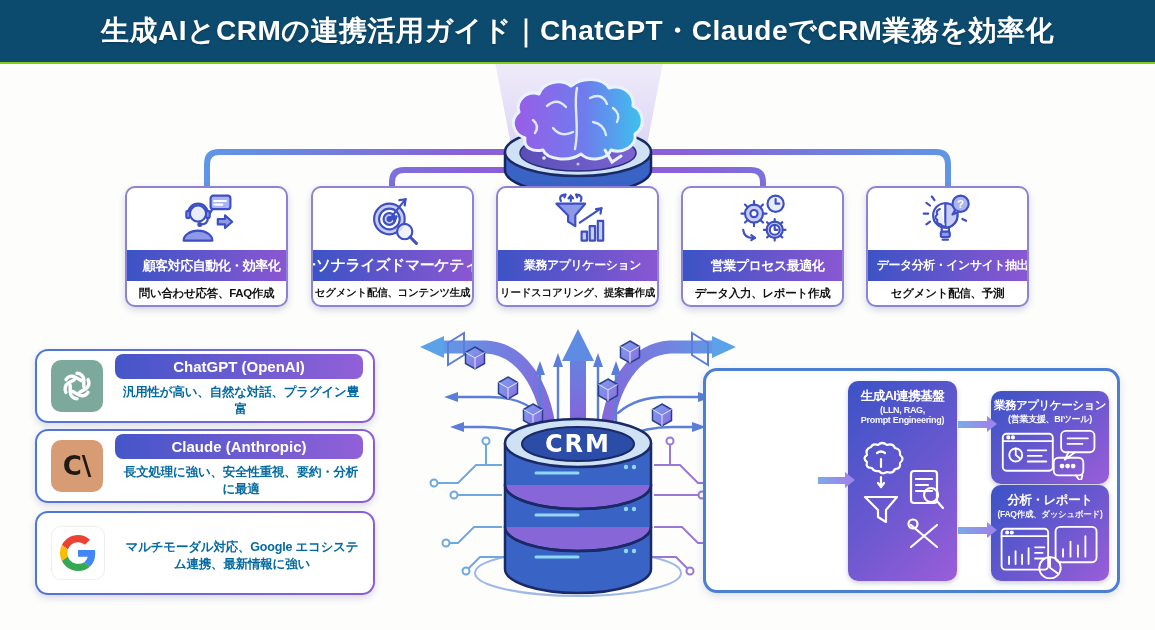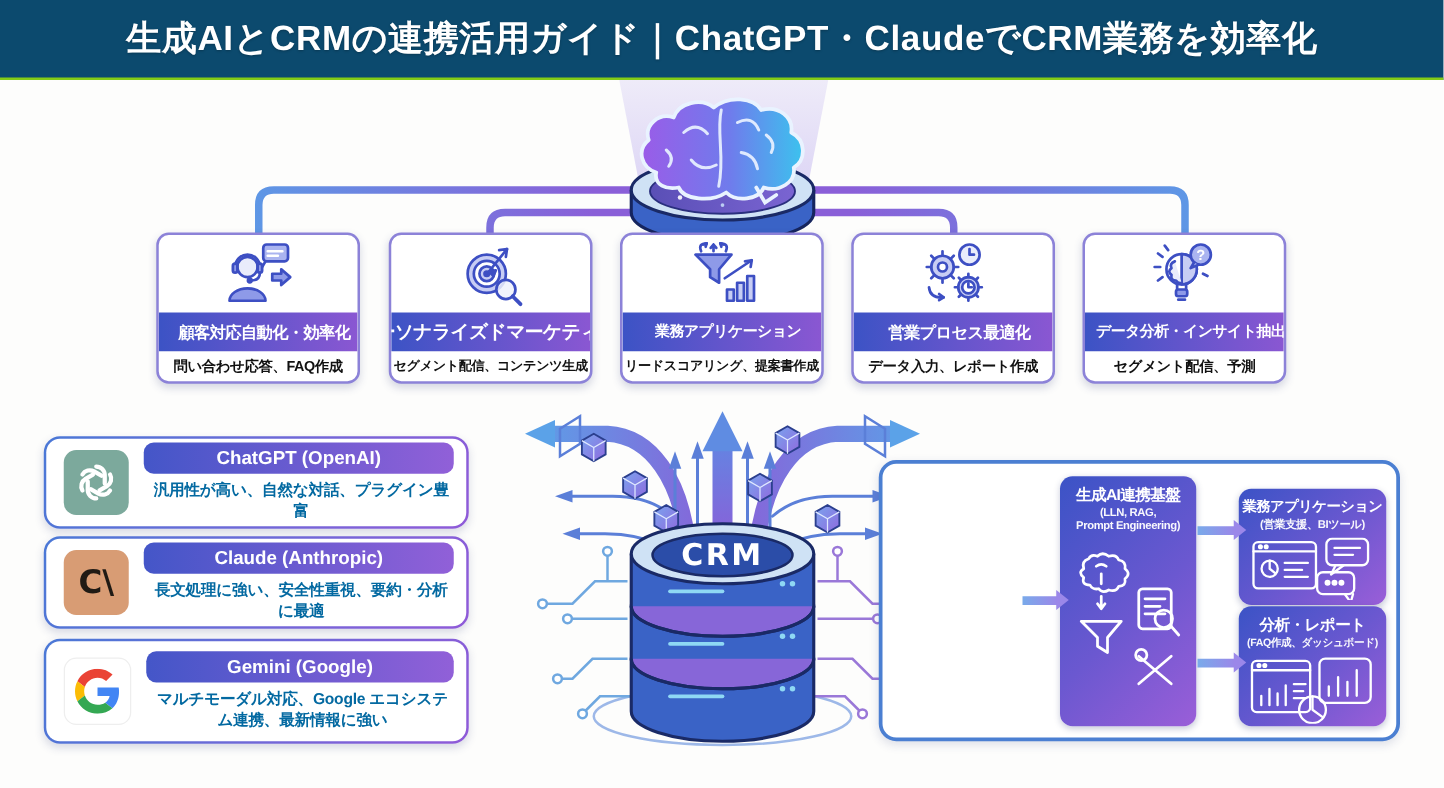--- a/index.html
+++ b/index.html
@@ -282,21 +282,20 @@
     <div class="acard-in">
       <div class="alogo gemini">
         <svg width="36" height="36" viewBox="0 0 48 48">
           <path fill="#EA4335" d="M24 9.5c3.54 0 6.71 1.22 9.21 3.6l6.85-6.85C35.9 2.38 30.47 0 24 0 14.62 0 6.51 5.38 2.56 13.22l7.98 6.19C12.43 13.72 17.74 9.5 24 9.5z"></path>
           <path fill="#4285F4" d="M46.98 24.55c0-1.57-.15-3.09-.38-4.55H24v9.02h12.94c-.58 2.96-2.26 5.48-4.78 7.18l7.73 6c4.51-4.18 7.09-10.36 7.09-17.65z"></path>
           <path fill="#FBBC05" d="M10.53 28.59c-.48-1.45-.76-2.99-.76-4.59s.27-3.14.76-4.59l-7.98-6.19C.92 16.46 0 20.12 0 24c0 3.88.92 7.54 2.56 10.78l7.97-6.19z"></path>
           <path fill="#34A853" d="M24 48c6.48 0 11.93-2.13 15.89-5.81l-7.73-6c-2.15 1.45-4.92 2.3-8.16 2.3-6.26 0-11.57-4.22-13.47-9.91l-7.98 6.19C6.51 42.62 14.62 48 24 48z"></path>
         </svg>
       </div>
       <div class="acol">
-        <div class="apill">Gemini (Google)</div>
         <div class="adesc">マルチモーダル対応、Google エコシステム連携、最新情報に強い</div>
       </div>
     </div>
   </div>
 
   <svg class="crm-art" width="380" height="300" viewBox="0 0 380 300">
     <defs>
       <linearGradient id="pipeL" x1="30" y1="0" x2="190" y2="0" gradientUnits="userSpaceOnUse">
         <stop offset="0" stop-color="#5ba2e8"></stop>
           <stop offset="1" stop-color="#8a5fd8"></stop>

